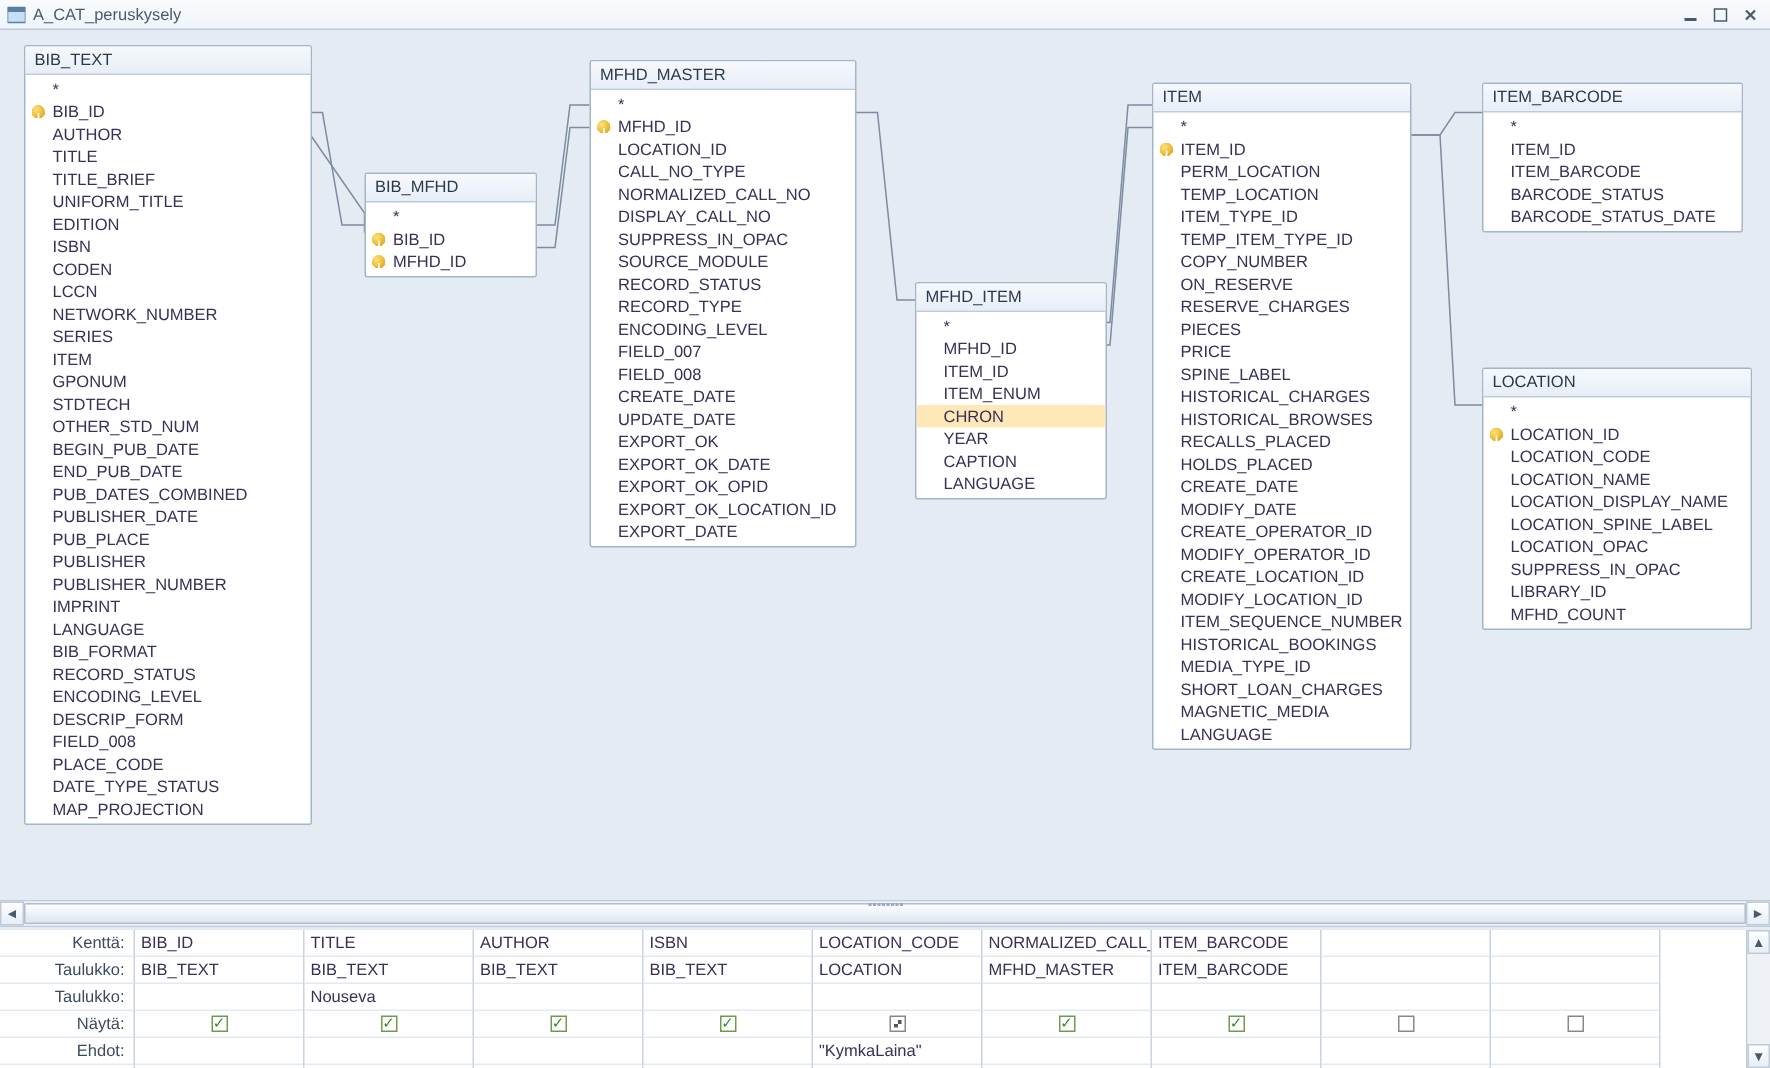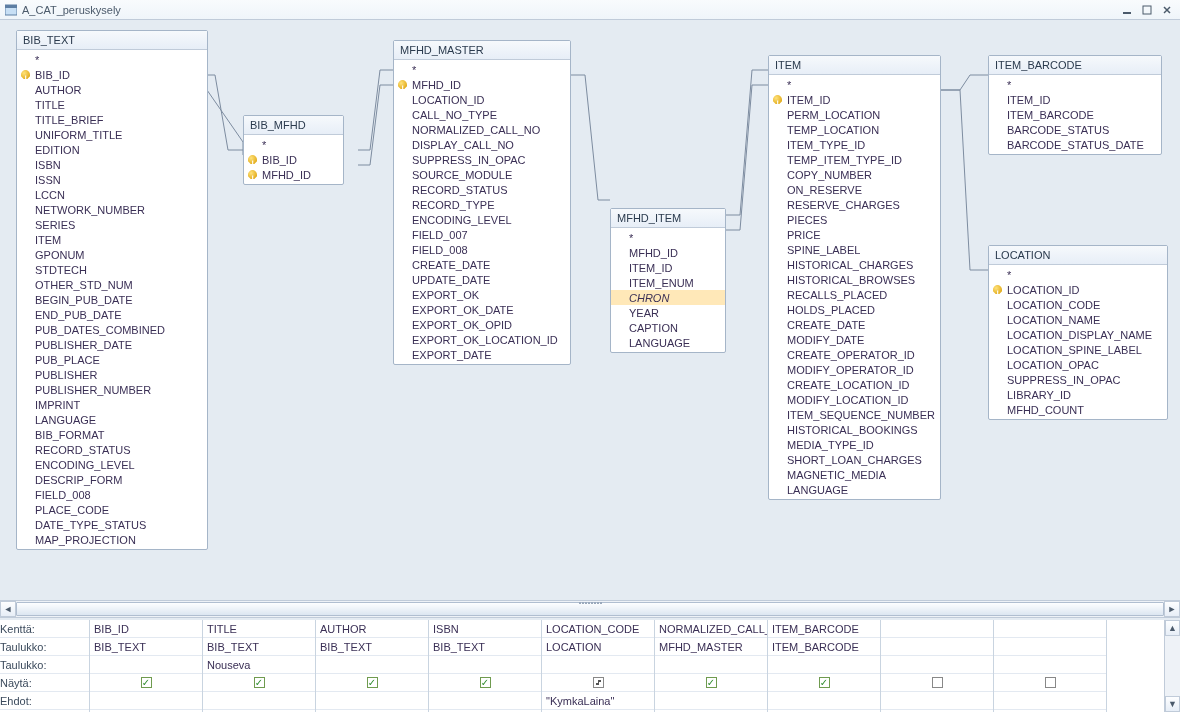--- a/index.html
+++ b/index.html
@@ -16,38 +16,38 @@
 .canvas { position: absolute; top: 20px; left: 0; right: 0; height: 580px; overflow: hidden; background: #e4ebf2; }
 .table-box { position: absolute; background: #fff; border: 1px solid #a5b5c8; border-radius: 2px; }
 .table-box .hdr { background: linear-gradient(#f6f9fc,#e7eef7); border-bottom: 1px solid #c0cbd9; padding: 3px 6px; color: #2a3a4d; font-weight: normal; }
 .table-box .body { padding: 2px 0; max-height: 560px; overflow: hidden; }
 .table-box .row { display: flex; align-items: center; height: 15px; padding: 0 4px 0 18px; color: #3a2f55; position: relative; cursor: default; }
 .table-box .row.star { padding-left: 18px; color: #3a2f55; }
 .table-box .row.key::before { content: ""; position: absolute; left: 4px; top: 3px; width: 9px; height: 9px;
   background: radial-gradient(circle at 35% 35%, #ffe27a, #d99b00);
   clip-path: polygon(30% 0,70% 0,100% 30%,100% 70%,70% 100%,58% 100%,58% 60%,46% 60%,46% 100%,30% 100%,0 70%,0 30%);
   border-radius: 50% 50% 0 0; }
-.table-box .row.sel { background: #ffe8b8; font-style: italic; }
+.table-box .row.sel { background: #ffe8b8; }
 
 
 svg.rel { position: absolute; inset: 0; width: 100%; height: 100%; pointer-events: none; }
 svg.rel path { stroke: #7d8ca0; stroke-width: 1; fill: none; }
 
 
 .hscroll { position: absolute; top: 600px; left: 0; right: 0; height: 18px; background: #f2f5f9; border-top: 1px solid #c0cbd9; border-bottom: 1px solid #c0cbd9; display: flex; align-items: stretch; }
 .hscroll .arrow { width: 16px; border: 1px solid #c0cbd9; background: linear-gradient(#fdfeff,#e7eef7); display:flex; align-items:center; justify-content:center; font-size:9px; color:#4b5a6b; cursor:pointer; }
 .hscroll .track { flex: 1; background: #eef2f7; position: relative; }
 .hscroll .thumb { position:absolute; left:0; top:1px; bottom:1px; width:100%; background: linear-gradient(#fdfeff,#dce6f1); border:1px solid #b0bed0; border-radius:1px; }
 .splitter-grip { position:absolute; left:50%; top:600px; transform:translateX(-50%); width:80px; height:6px; display:flex; align-items:center; justify-content:center; gap:1px; }
 .splitter-grip span { width:2px; height:2px; background:#9aa9bc; }
 
 
 .qbe { position: absolute; top: 620px; left: 0; right: 0; bottom: 0; background: #fff; display:flex; }
 .qbe-labels { width: 90px; border-right: 1px solid #c9d4e0; }
-.qbe-labels div { height: 18px; line-height: 18px; text-align: left; padding-right: 6px; color: #3b4a5c; border-bottom: 1px solid #e3e9f1; }
+.qbe-labels div { height: 18px; line-height: 18px; text-align: right; padding-right: 6px; color: #3b4a5c; border-bottom: 1px solid #e3e9f1; }
 .qbe-cols { flex: 1; overflow: hidden; display:flex; }
 .qbe-col { width: 113px; border-right: 1px solid #c9d4e0; }
 .qbe-col > div { height: 18px; line-height: 18px; padding: 0 4px; border-bottom: 1px solid #e3e9f1; color: #3a2f55; white-space: nowrap; overflow: hidden; }
 .qbe-col .show { display:flex; align-items:center; justify-content:center; }
 .chk { width:11px; height:11px; border:1px solid #6f9b4f; display:inline-flex; align-items:center; justify-content:center; background:#fff; }
 .chk.on::after { content:"✓"; color:#2e8b2e; font-size:10px; line-height:10px;}
 .chk.dot::after { content:""; width:5px; height:5px; background: repeating-conic-gradient(#555 0 25%, transparent 0 50%); }
 .qbe-vscroll { width:16px; background:#f2f5f9; border-left:1px solid #c0cbd9; display:flex; flex-direction:column; }
 .qbe-vscroll .arrow { height:16px; border:1px solid #c0cbd9; background:linear-gradient(#fdfeff,#e7eef7); display:flex; align-items:center; justify-content:center; font-size:9px; color:#4b5a6b; cursor:pointer;}
 .qbe-vscroll .track { flex:1; background:#eef2f7; }
@@ -101,21 +101,21 @@
     <div class="hdr">BIB_TEXT</div>
     <div class="body">
         <div class="row star">*</div>
         <div class="row key">BIB_ID</div>
         <div class="row">AUTHOR</div>
         <div class="row">TITLE</div>
         <div class="row">TITLE_BRIEF</div>
         <div class="row">UNIFORM_TITLE</div>
         <div class="row">EDITION</div>
         <div class="row">ISBN</div>
-        <div class="row">ISSN</div>
+        <div class="row">CODEN</div>
         <div class="row">LCCN</div>
         <div class="row">NETWORK_NUMBER</div>
         <div class="row">SERIES</div>
         <div class="row">ITEM</div>
         <div class="row">GPONUM</div>
         <div class="row">STDTECH</div>
         <div class="row">OTHER_STD_NUM</div>
         <div class="row">BEGIN_PUB_DATE</div>
         <div class="row">END_PUB_DATE</div>
         <div class="row">PUB_DATES_COMBINED</div>
@@ -129,21 +129,21 @@
         <div class="row">RECORD_STATUS</div>
         <div class="row">ENCODING_LEVEL</div>
         <div class="row">DESCRIP_FORM</div>
         <div class="row">FIELD_008</div>
         <div class="row">PLACE_CODE</div>
         <div class="row">DATE_TYPE_STATUS</div>
         <div class="row">MAP_PROJECTION</div>
       </div>
   </div>
 
-  <div class="table-box" id="tb-bib_mfhd" style="left:243px; top:95px; width:101px;">
+  <div class="table-box" id="tb-bib_mfhd" style="left:243px; top:95px; width:115px;">
     <div class="hdr">BIB_MFHD</div>
     <div class="body">
         <div class="row star">*</div>
         <div class="row key">BIB_ID</div>
         <div class="row key">MFHD_ID</div>
       </div>
   </div>
 
   <div class="table-box" id="tb-mfhd_master" style="left:393px; top:20px; width:178px;">
     <div class="hdr">MFHD_MASTER</div>
@@ -164,21 +164,21 @@
         <div class="row">CREATE_DATE</div>
         <div class="row">UPDATE_DATE</div>
         <div class="row">EXPORT_OK</div>
         <div class="row">EXPORT_OK_DATE</div>
         <div class="row">EXPORT_OK_OPID</div>
         <div class="row">EXPORT_OK_LOCATION_ID</div>
         <div class="row">EXPORT_DATE</div>
       </div>
   </div>
 
-  <div class="table-box" id="tb-mfhd_item" style="left:610px; top:168px; width:116px;margin-top:20px;">
+  <div class="table-box" id="tb-mfhd_item" style="left:610px; top:168px; width:128px;">
     <div class="hdr">MFHD_ITEM</div>
     <div class="body">
         <div class="row star">*</div>
         <div class="row">MFHD_ID</div>
         <div class="row">ITEM_ID</div>
         <div class="row">ITEM_ENUM</div>
         <div class="row sel">CHRON</div>
         <div class="row">YEAR</div>
         <div class="row">CAPTION</div>
         <div class="row">LANGUAGE</div>

